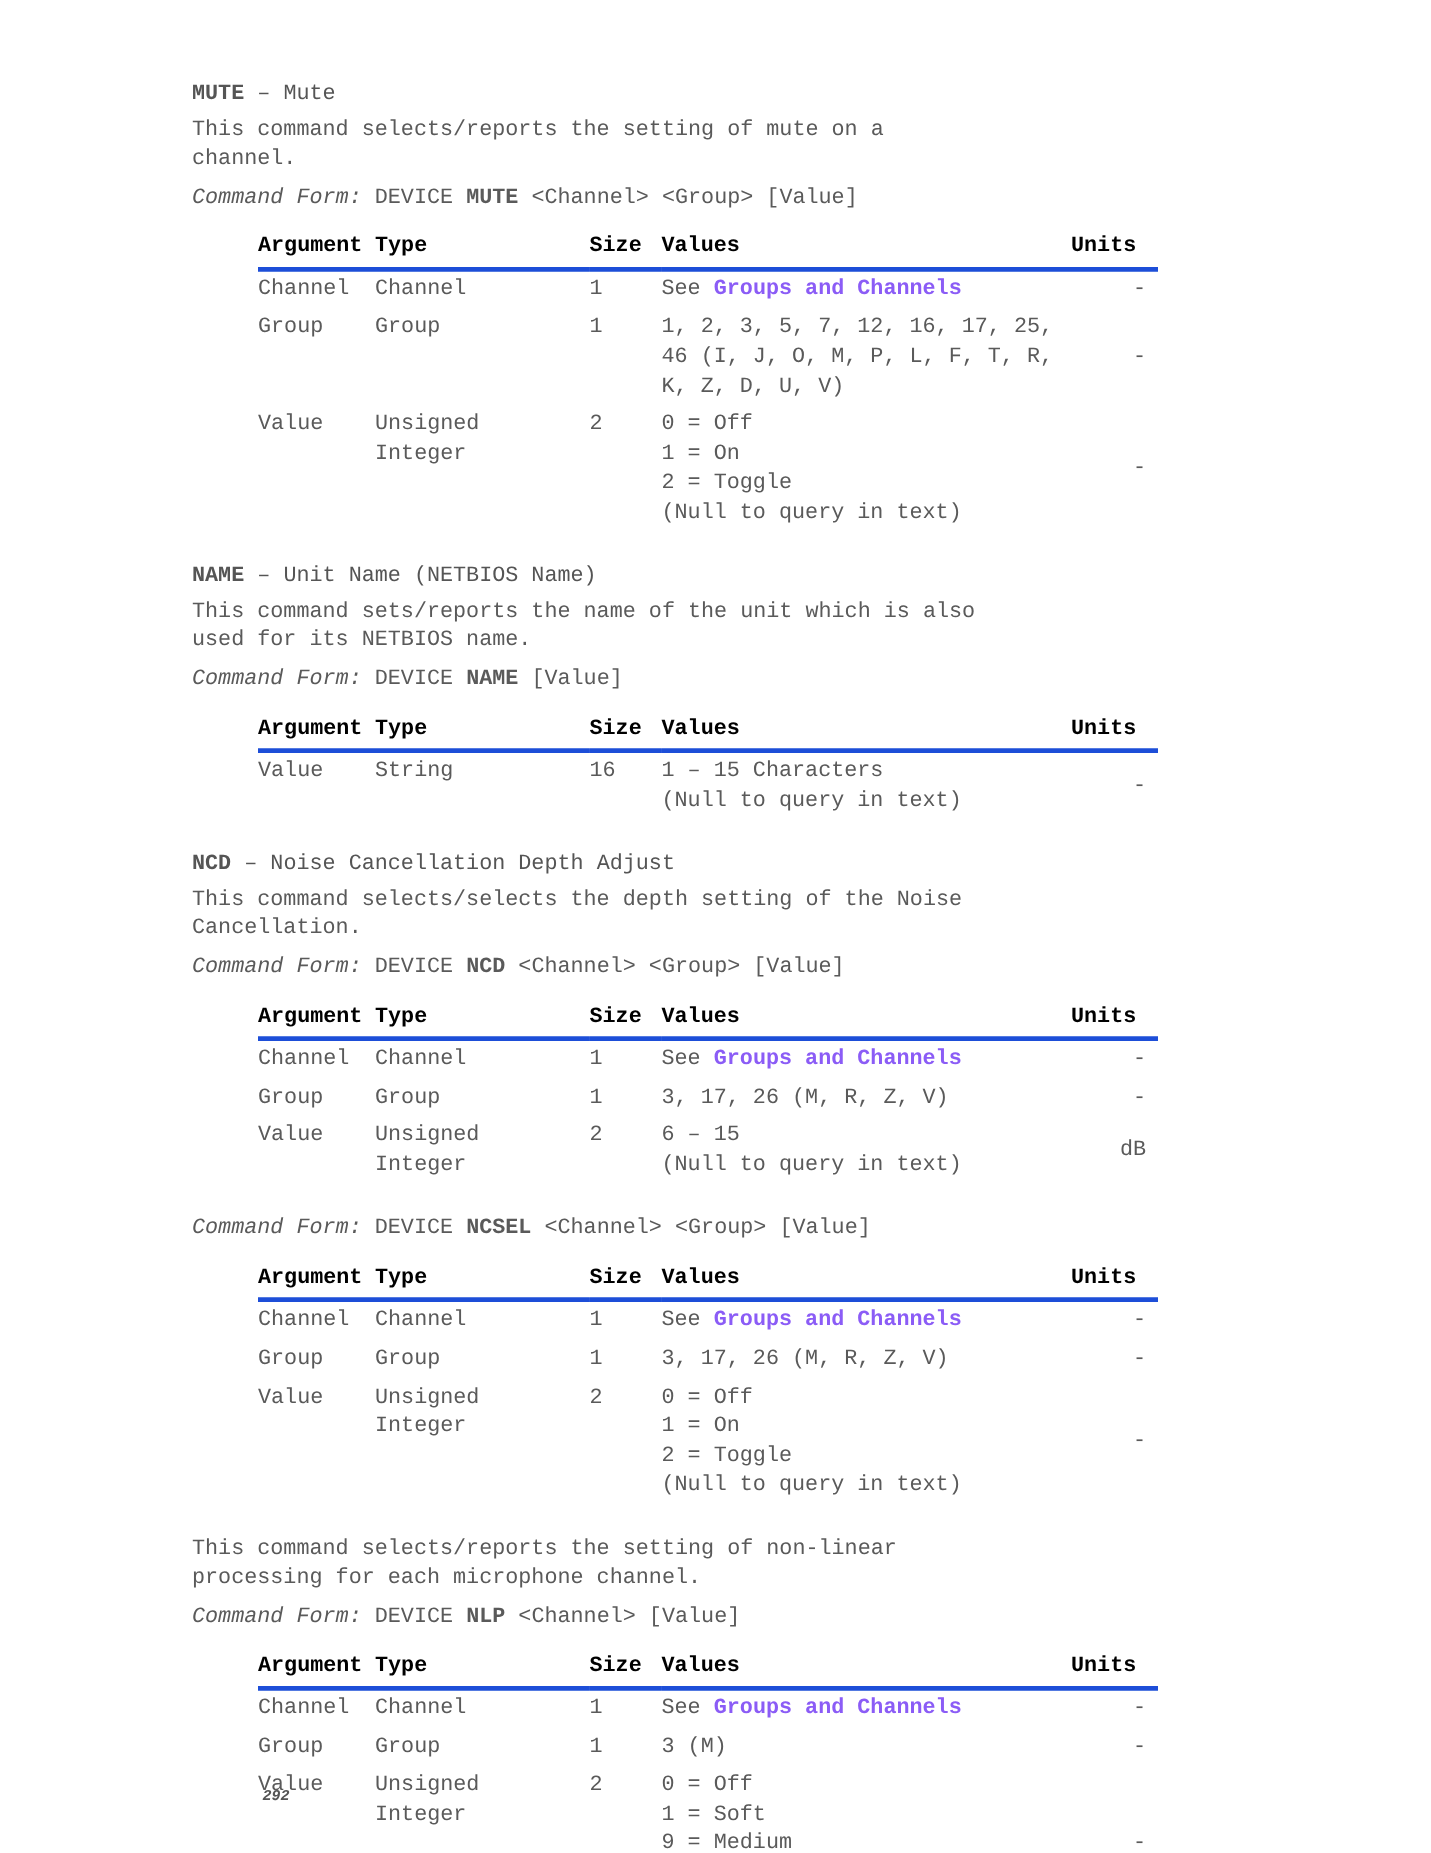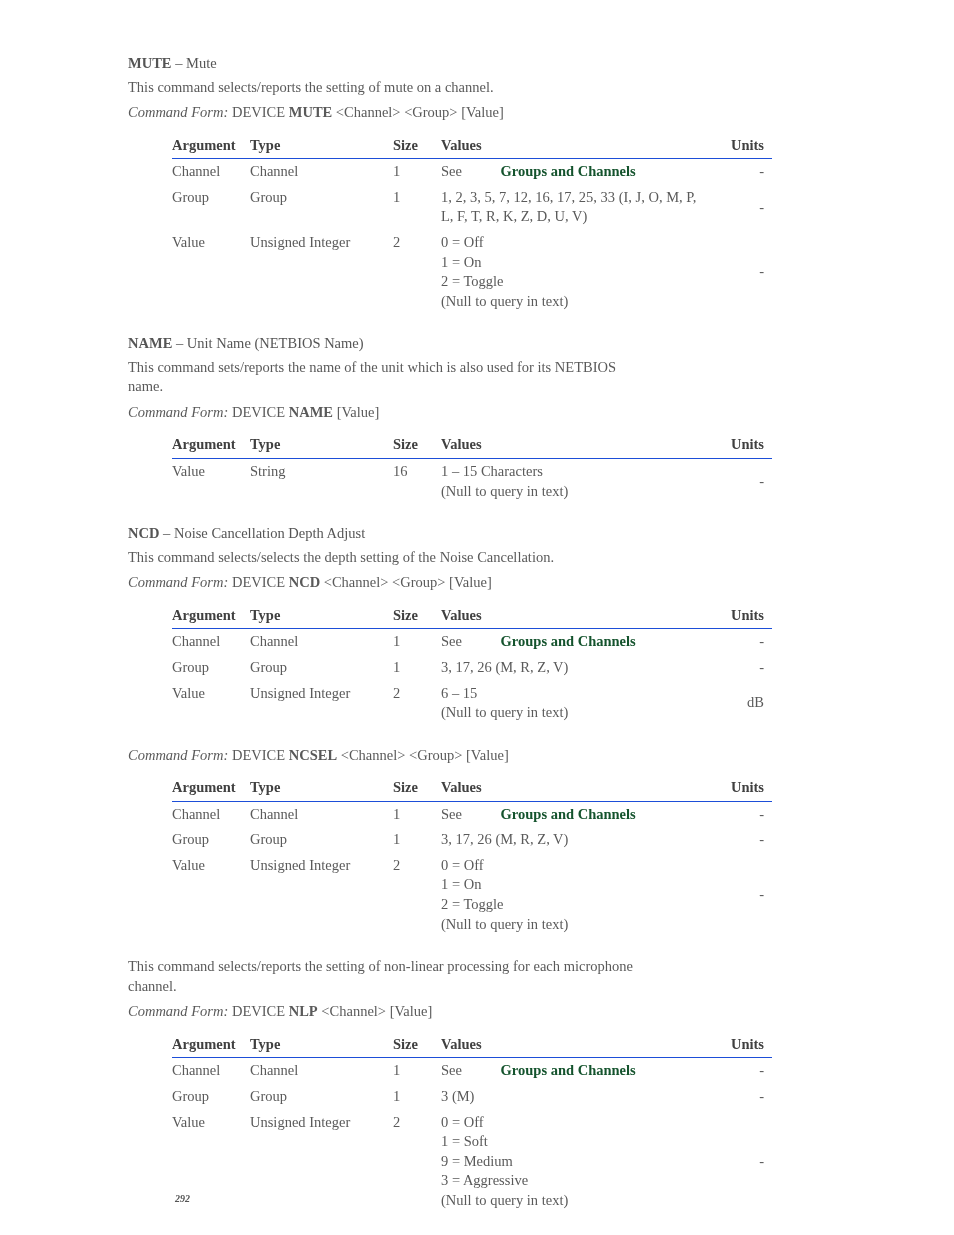--- a/index.html
+++ b/index.html
@@ -1,20 +1,20 @@
 <!DOCTYPE html>
 <html><head>
 <meta charset="utf-8">
 <style>
   html,body{margin:0;padding:0;background:#fff;}
   .page{
     width:768px;height:1235px;
     box-sizing:border-box;
     padding:54px 115px 40px 128px;
-    font-family:Liberation Serif, serif;
+    font-family:Liberation Mono, monospace;
     color:#5a5a5a;
     font-size:14.5px;
     line-height:1.35;
     position:relative;
   }
   .section{margin-bottom:20px;}
   .title-line{margin:0 0 4px 0;}
   .title-cmd{font-weight:bold;color:#555;}
   .title-sep{color:#555;}
   .title-name{color:#555;}
@@ -25,39 +25,39 @@
   .cf-cmd{font-weight:bold;}
   .cf-args{}
   table.args{
     border-collapse:collapse;
     margin-left:44px;
     width:600px;
   }
   table.args th{
     text-align:left;
     font-weight:bold;
-    color:#404040;
+    color:#000000;
     padding:3px 8px 3px 0;
-    border-bottom:1px solid #1d4ed8;
+    border-bottom:3px solid #1d4ed8;
     vertical-align:bottom;
   }
-  table.args th.units{text-align:right;margin-top:21px;}
+  table.args th.units{text-align:left;margin-top:21px;}
   table.args td{
     padding:3px 8px 3px 0;
     vertical-align:top;
     color:#5a5a5a;
   }
   table.args td.units{text-align:right;vertical-align:middle;}
   .col-arg{width:70px;}
   .col-type{width:135px;}
   .col-size{width:40px;}
   .col-values{}
   .col-units{width:50px;}
   .values .vrow{display:block;}
-  .bold{font-weight:bold;color:#14532d;margin-left:35px;}
+  .bold{font-weight:bold;color:#8b5cf6;}
   .pagenum{
     position:absolute;
     left:175px;
     bottom:30px;
     font-style:italic;
     font-weight:bold;
     color:#555;
     font-size:10px;
   }
 </style>
@@ -88,21 +88,21 @@
               <td class="values">
                 <span class="vrow"><span>See </span><span class="bold">Groups and Channels</span></span>
               </td>
               <td class="units">-</td>
             </tr>
             <tr>
               <td>Group</td>
               <td>Group</td>
               <td>1</td>
               <td class="values">
-                <span class="vrow">1, 2, 3, 5, 7, 12, 16, 17, 25, 33 (I, J, O, M, P, L, F, T, R, K, Z, D, U, V)</span>
+                <span class="vrow">1, 2, 3, 5, 7, 12, 16, 17, 25, 46 (I, J, O, M, P, L, F, T, R, K, Z, D, U, V)</span>
               </td>
               <td class="units">-</td>
             </tr>
             <tr>
               <td>Value</td>
               <td>Unsigned Integer</td>
               <td>2</td>
               <td class="values">
                 <span class="vrow">0 = Off</span>
                 <span class="vrow">1 = On</span>

